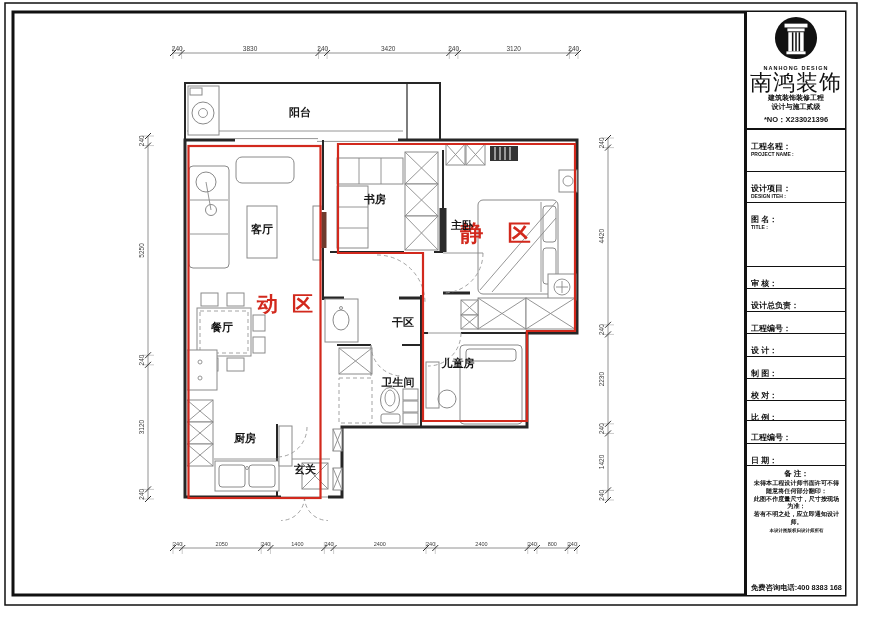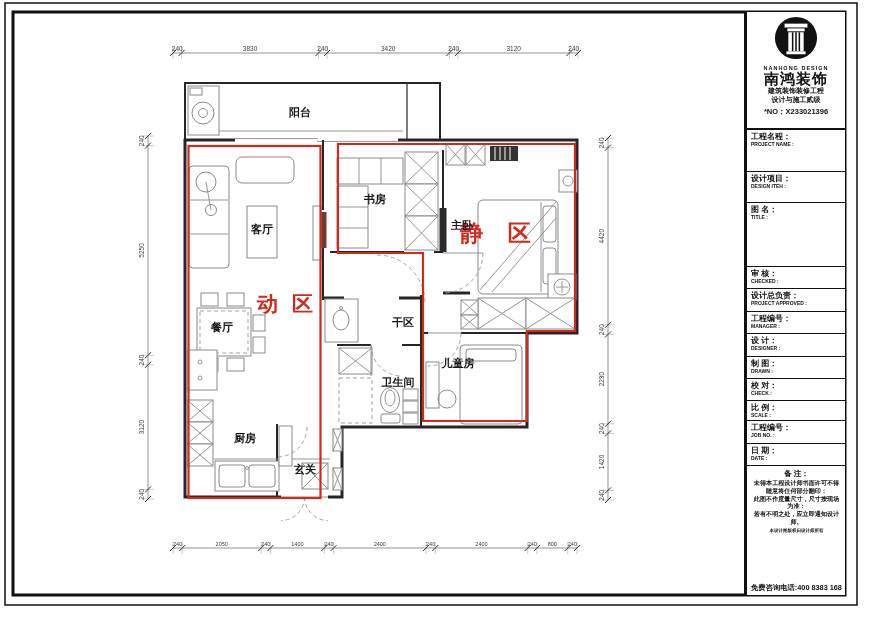--- a/index.html
+++ b/index.html
@@ -21,24 +21,24 @@
   .wit{stroke:#aaa;stroke-width:0.6}
   .dimtext{fill:#3c3c3c}
   .roomlabel{font-weight:bold;fill:#151515;font-size:11px;font-family:"Liberation Sans",sans-serif}
   .zonelabel{font-weight:bold;font-family:"Liberation Sans",sans-serif}
 
   
   #titleblock{position:absolute;left:744px;top:12px;width:101px;height:583px;
     border-left:3px solid #111;box-sizing:border-box;display:flex;flex-direction:column;background:#fff;}
   .tb-logo{height:118px;border-bottom:2px solid #111;box-sizing:border-box;text-align:center;padding-top:4px;}
   .tb-logo .en{font-size:5.5px;font-weight:bold;letter-spacing:1px;color:#111;margin-top:1px;}
-  .tb-logo .cn{font-size:15px;font-weight:bold;color:#111;letter-spacing:1px;line-height:1.05;}
+  .tb-logo .cn{font-size:22px;font-weight:normal;color:#111;letter-spacing:1px;line-height:1.05;}
   .tb-logo .cert{font-size:7px;font-weight:bold;color:#111;line-height:1.25;}
   .tb-logo .no{font-size:7.5px;font-weight:bold;color:#111;margin-top:3px;}
-  .tb-row{border-bottom:1.5px solid #111;box-sizing:border-box;padding:2px 3px 0 4px;overflow:hidden;}
+  .tb-row{border-bottom:1.5px solid #111;box-sizing:border-box;padding:12px 3px 0 4px;overflow:hidden;}
   .tb-row .cn{font-size:8px;font-weight:bold;color:#111;line-height:1.15;}
   .tb-row .en{font-size:5px;font-weight:bold;color:#111;line-height:1.2;}
   .tb-remarks{flex:1;box-sizing:border-box;padding:3px 3px 2px 4px;display:flex;flex-direction:column;text-align:center;}
   .tb-remarks .rt{font-size:7.5px;font-weight:bold;color:#111;}
   .tb-remarks .rb{font-size:6.1px;font-weight:bold;color:#111;line-height:1.28;white-space:pre-line;}
   .tb-remarks .rs{font-size:4.5px;font-weight:bold;color:#111;margin-top:2px;}
   .tb-remarks .rp{font-size:7.3px;font-weight:bold;color:#111;margin-top:auto;}
 </style>
 </head>
 <body>

